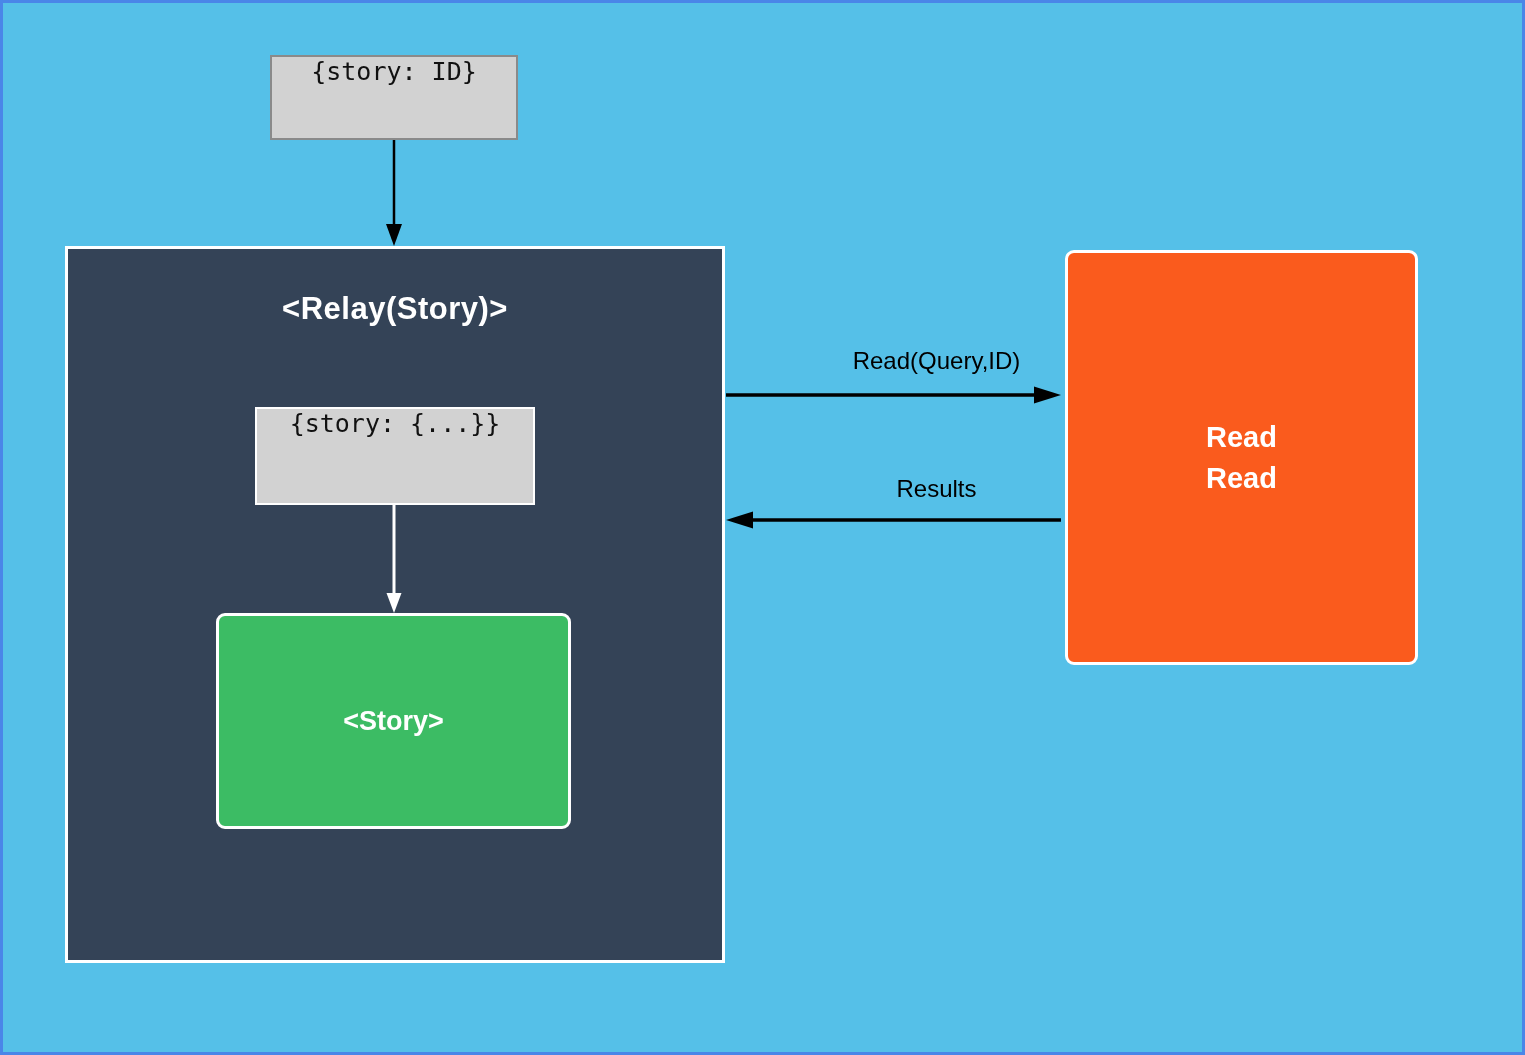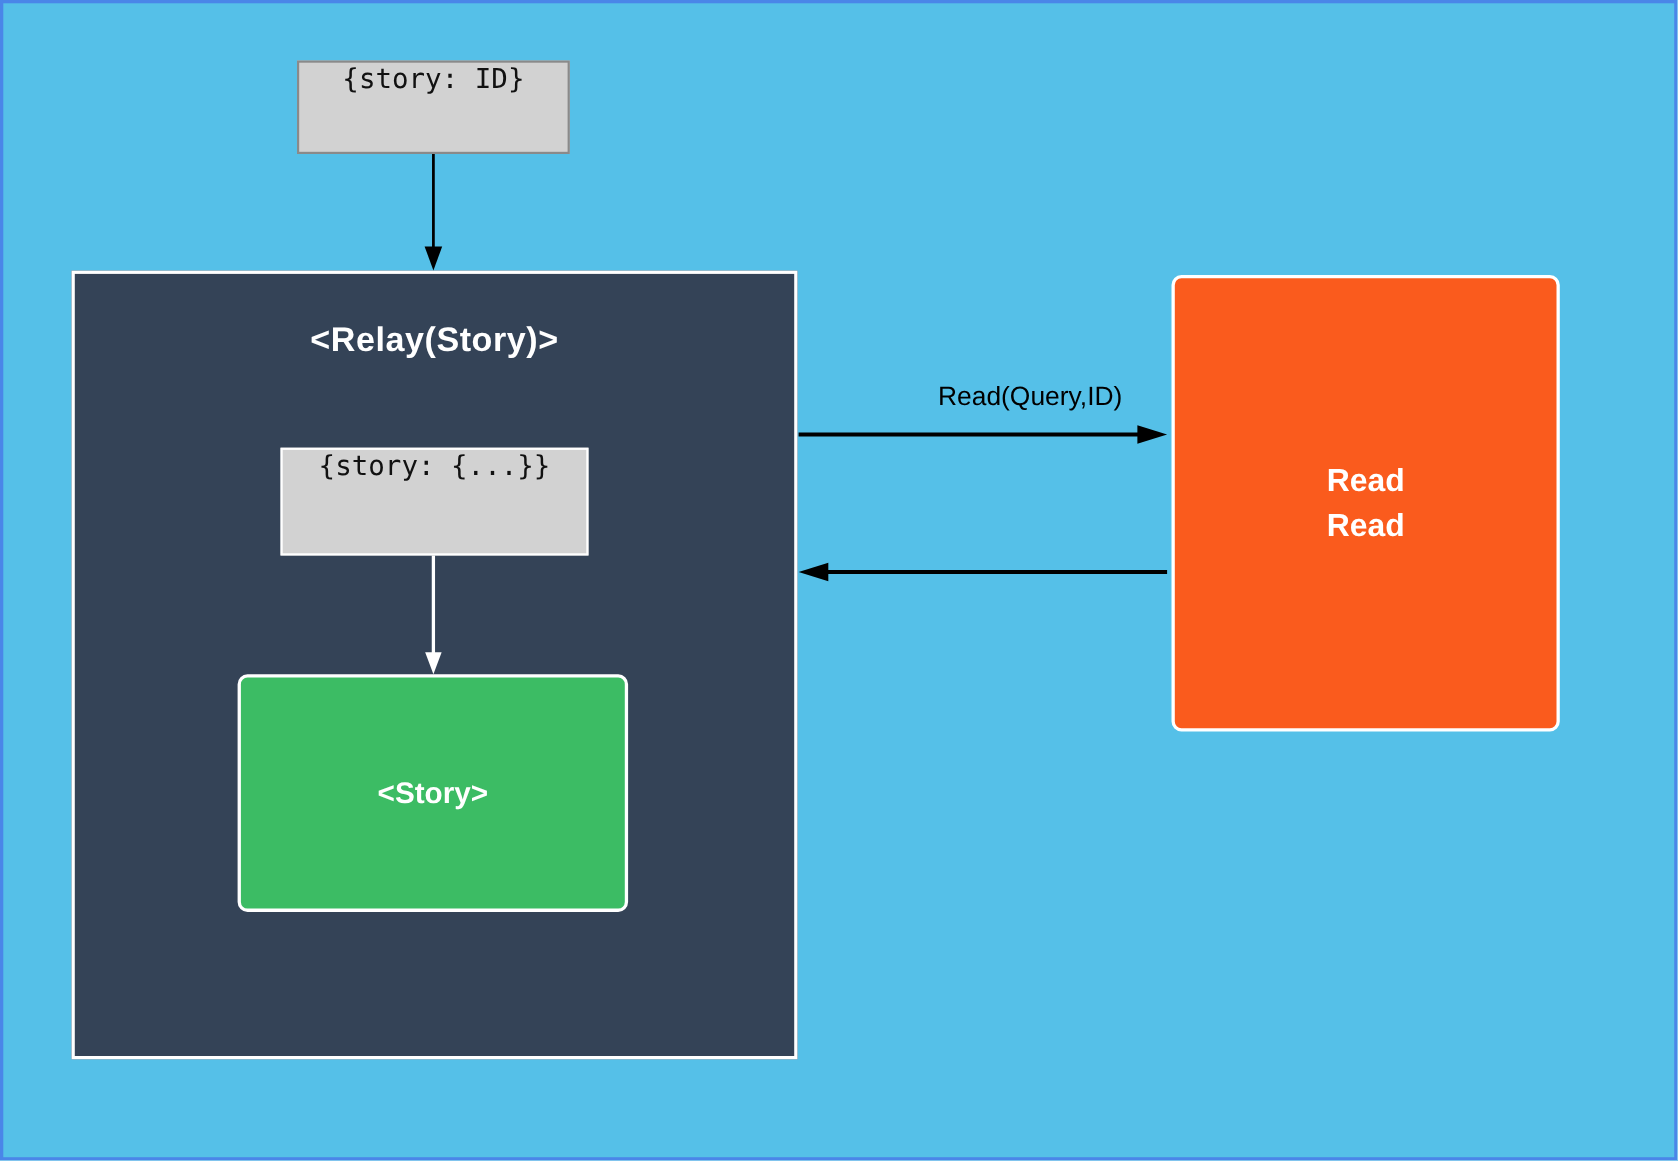--- a/index.html
+++ b/index.html
@@ -121,20 +121,21 @@
   </div>
 
   <div class="store-box">
     <div class="label">
       <div>Read</div>
       <div>Read</div>
     </div>
   </div>
 
   <div class="arrow-label read">Read(Query,ID)</div>
+  <div class="arrow-label results">Results</div>
 
   <svg class="arrows" viewBox="0 0 1525 1055">
 
     <g>
       <line x1="391" y1="137" x2="391" y2="227" stroke="var(--arrow-dark)" stroke-width="2.5"></line>
       <polygon points="391,243 383,221 399,221" fill="var(--arrow-dark)"></polygon>
     </g>
 
     <g>
       <line x1="391" y1="502" x2="391" y2="594" stroke="var(--arrow-light)" stroke-width="3"></line>

